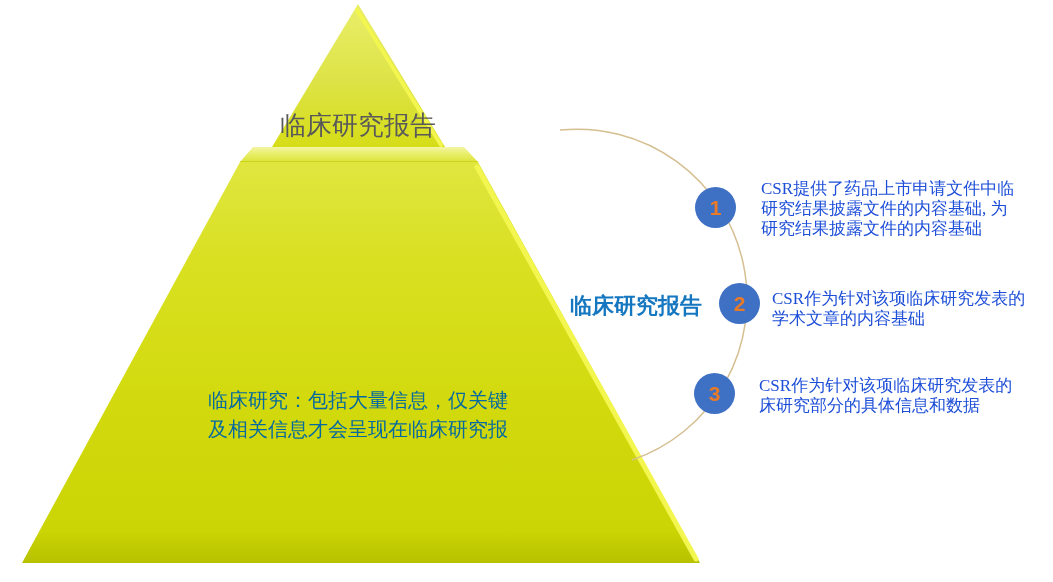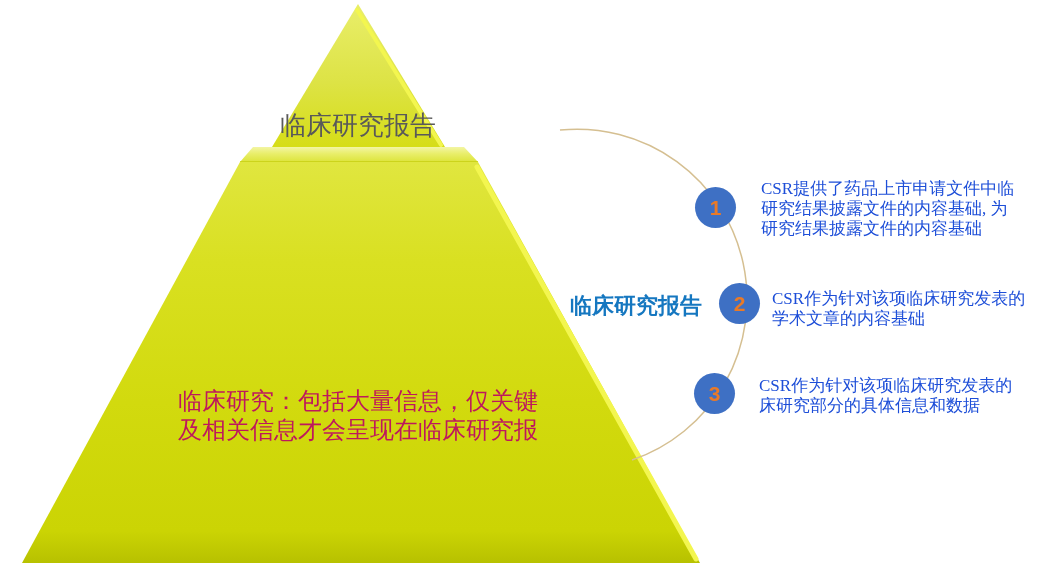--- a/index.html
+++ b/index.html
@@ -33,23 +33,23 @@
     line-height: 30px;
     color: #595959;
     white-space: nowrap;
   }
   .pyramid-body-text {
     position: absolute;
     left: 118px;
     top: 386px;
     width: 480px;
     text-align: center;
-    font-size: 24px;
+    font-size: 20px;
     line-height: 29px;
-    color: #be185d;
+    color: #0369a1;
   }
   .pyramid-body-text div { white-space: nowrap; }
   .right-heading {
     position: absolute;
     left: 552px;
     top: 291px;
     width: 150px;
     text-align: right;
     font-size: 22px;
     font-weight: bold;

